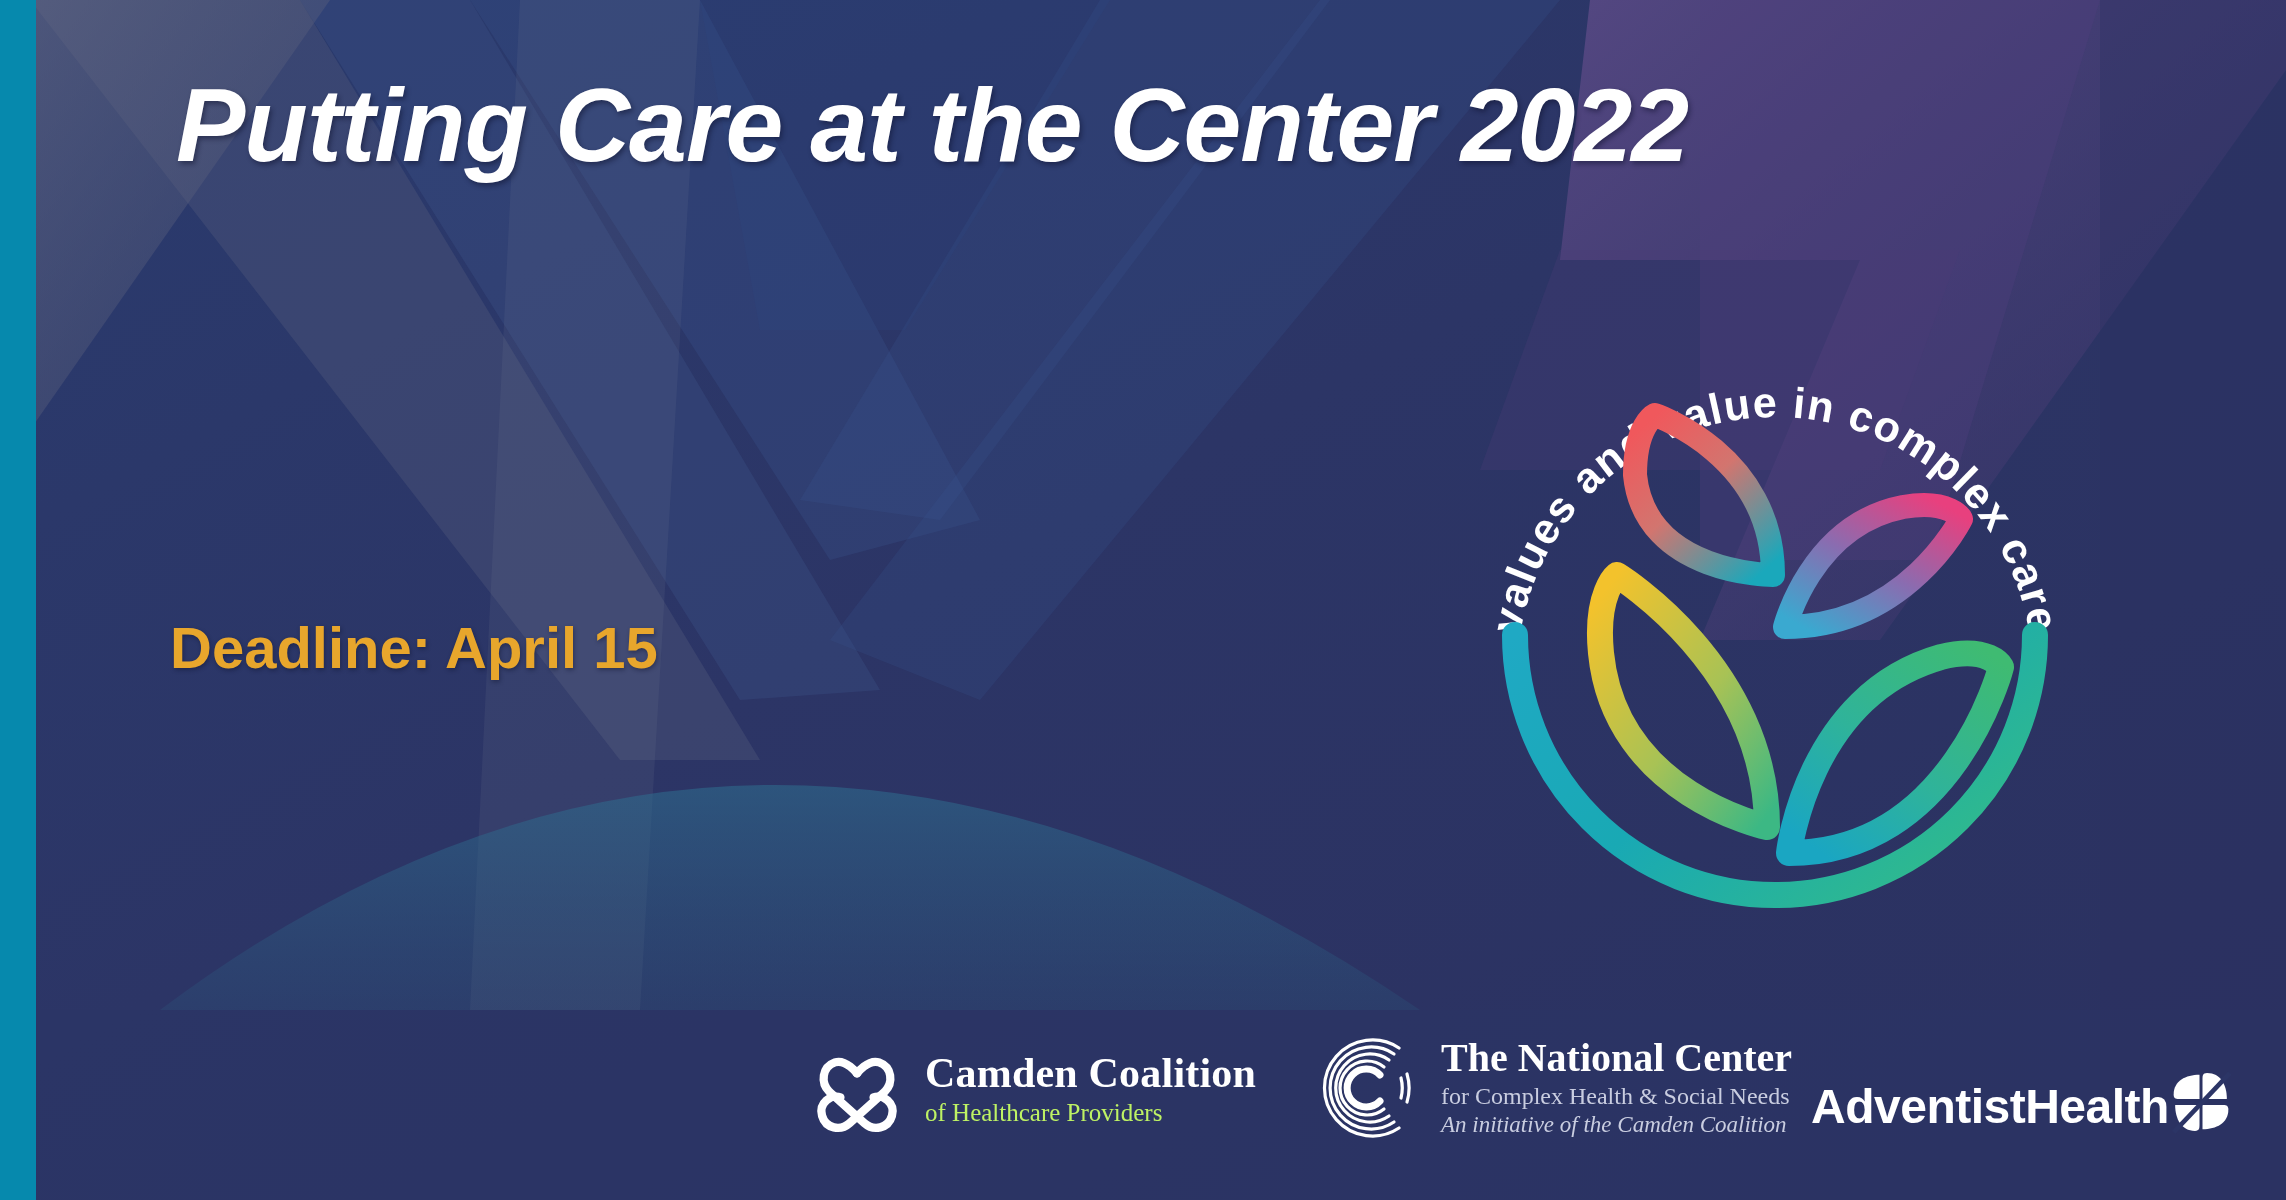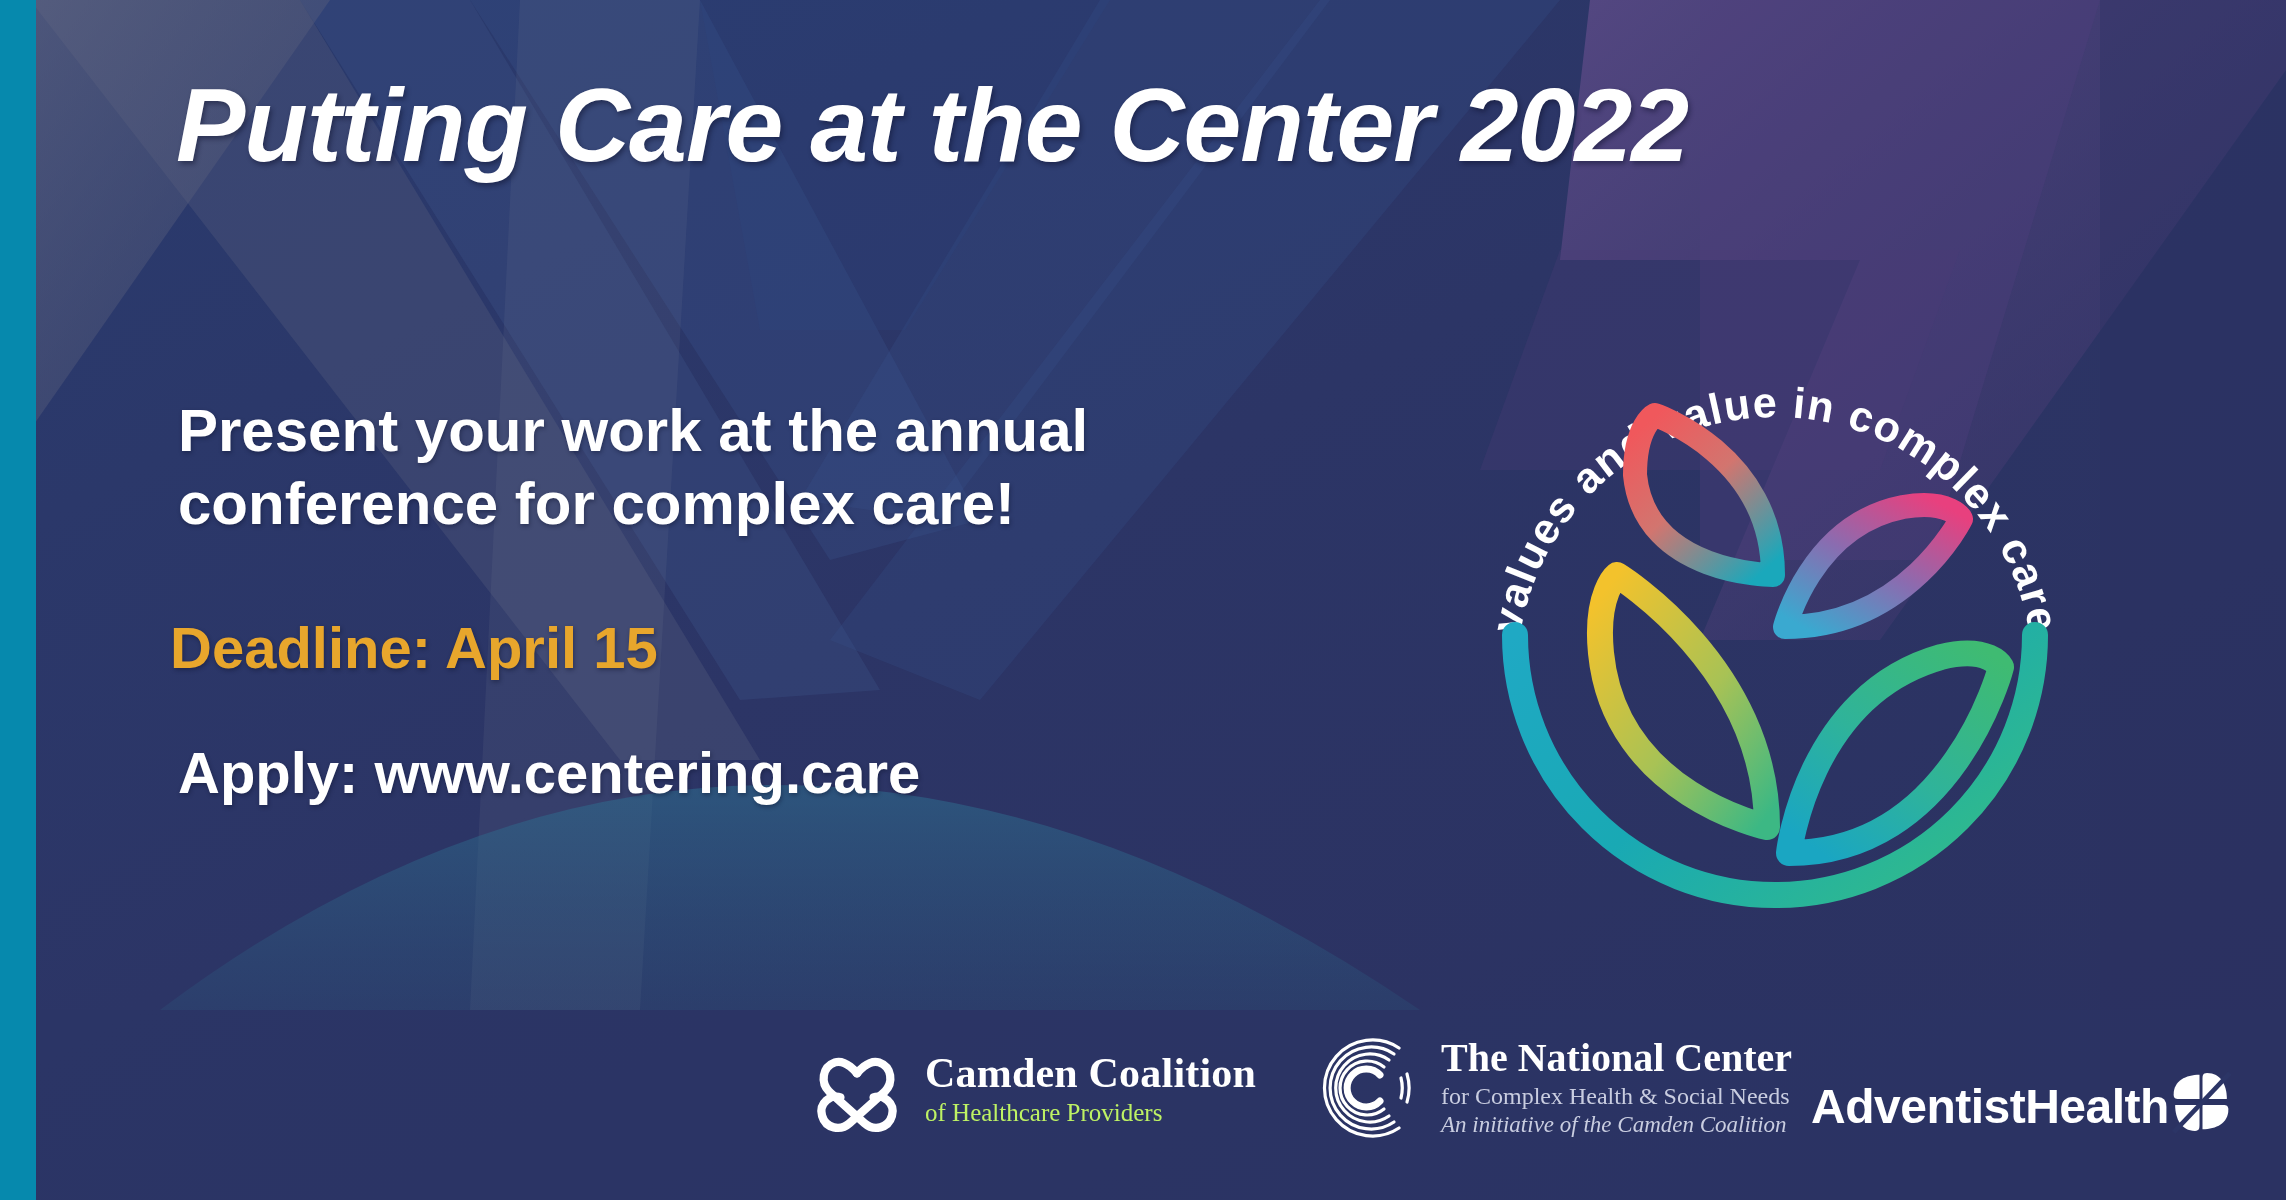--- a/index.html
+++ b/index.html
@@ -189,28 +189,23 @@
 
       <rect x="2100" y="0" width="186" height="1200" fill="#2b3160" opacity=".35"></rect>
     </svg>
   </div>
 
   <div class="accent-bar"></div>
 
   <div class="content">
     <div class="title">Putting Care at the Center 2022</div>
 
-    <div class="lede">
-      <div>Present your work at the annual</div>
-      <div>conference for complex care!</div>
-    </div>
 
     <div class="deadline">Deadline: April 15</div>
 
-    <div class="apply">Apply: www.centering.care</div>
   </div>
 
   <div class="conf-logo">
     <svg viewBox="0 0 640 660">
       <defs>
         <path id="arcPath" d="M 62 400 A 258 258 0 0 1 578 400" fill="none"></path>
         <linearGradient id="gRing" x1="0" y1="0" x2="1" y2="0.6">
           <stop offset="0%" stop-color="#1fa9c4"></stop>
           <stop offset="50%" stop-color="#19a9b4"></stop>
           <stop offset="100%" stop-color="#2fb98e"></stop>

